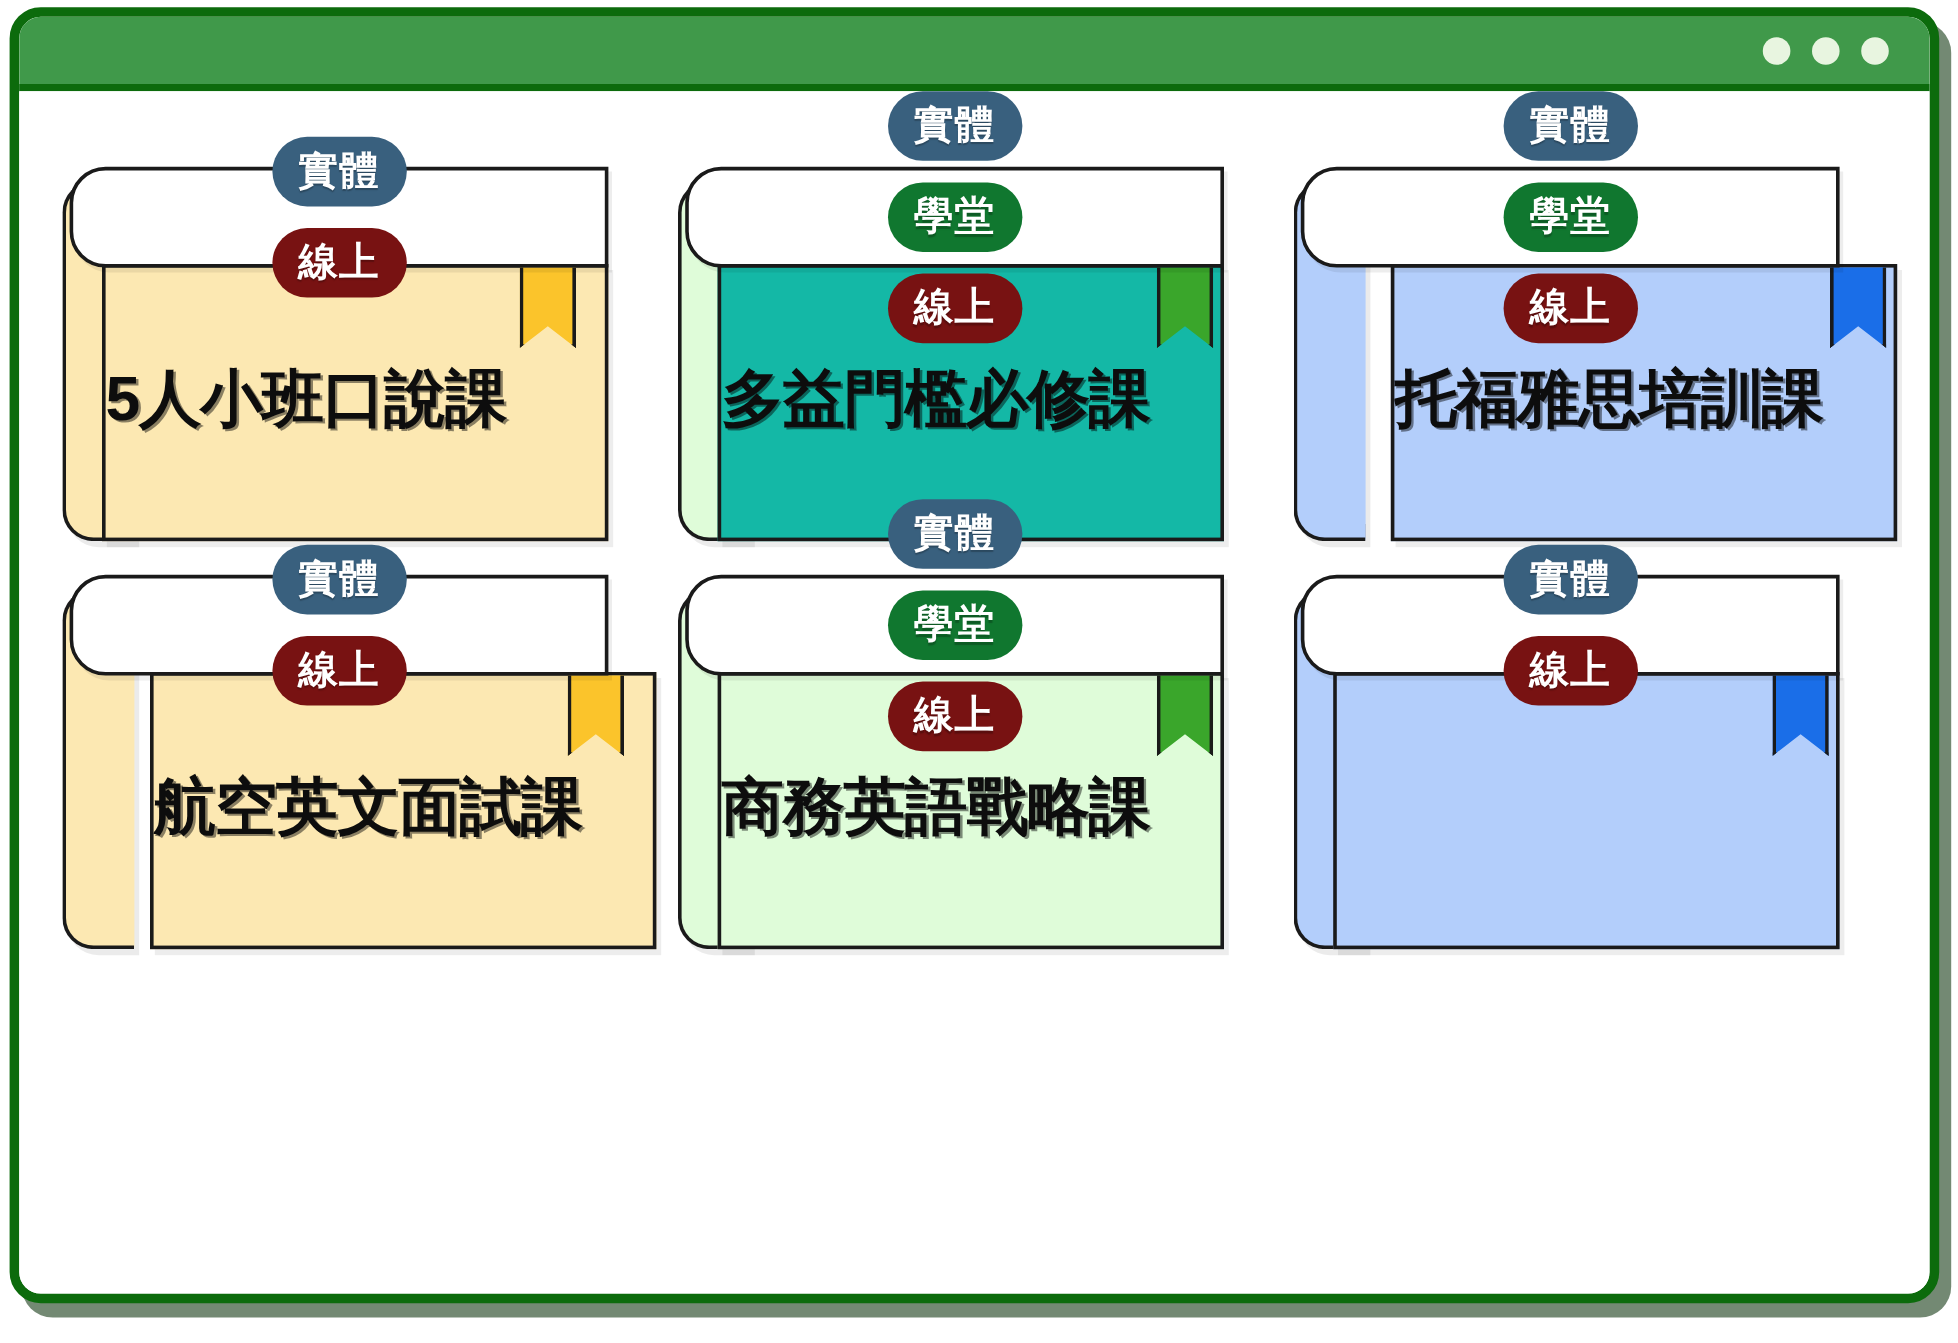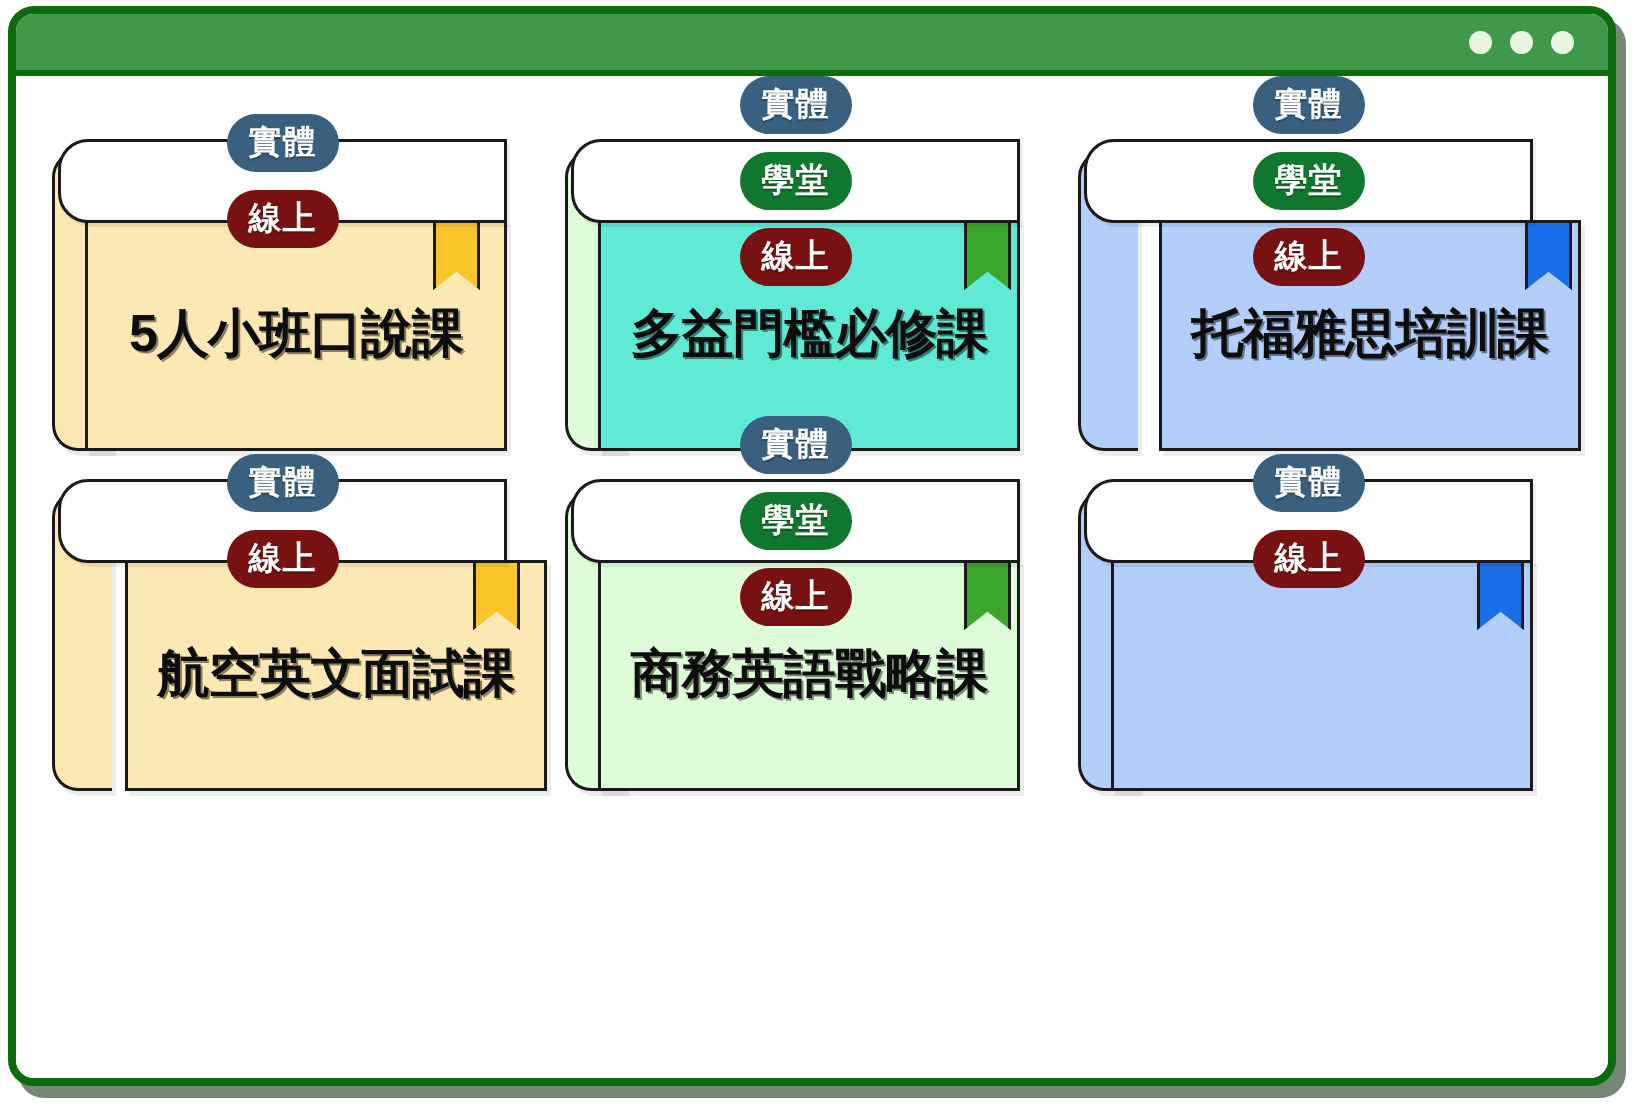--- a/index.html
+++ b/index.html
@@ -137,21 +137,20 @@
     border-top: none;
     box-sizing: border-box;
     clip-path: polygon(0 0, 100% 0, 100% 100%, 50% 74%, 0 100%);
   }
   .bookmark-shift { right: 6px; }
   .card-title {
     position: absolute;
     left: 0;
     right: 0;
     top: 84px;
-    text-align: center;
     font-size: 52px;
     font-weight: 700;
     color: #0d0d0d;
     letter-spacing: -1px;
     line-height: 1;
     white-space: nowrap;
     text-shadow: 2px 2px 0 rgba(0,0,0,0.45);
   }
   .card-title.overflow-title {
     letter-spacing: -3px;
@@ -179,21 +178,21 @@
             <div class="bookmark" style="background: rgb(251, 196, 43);"></div>
             <div class="card-title">5人小班口說課</div>
           </div>
           <div class="card-header">
             <span class="badge" style="background: rgb(57, 96, 126);">實體</span>
             <span class="badge" style="background: rgb(120, 18, 18);">線上</span>
           </div>
         </div>
         <div class="card">
           <div class="card-spine" style="background: rgb(223, 252, 217);"></div>
-          <div class="card-body" style="background: #5eead4;">
+          <div class="card-body" style="background: #14b8a6;">
             <div class="bookmark bookmark-shift" style="background: rgb(58, 166, 43);"></div>
             <div class="card-title">多益門檻必修課</div>
           </div>
           <div class="card-header">
             <span class="badge" style="background: rgb(57, 96, 126);">實體</span>
             <span class="badge" style="background: rgb(16, 119, 47);">學堂</span>
             <span class="badge" style="background: rgb(120, 18, 18);">線上</span>
           </div>
         </div>
         <div class="card">

